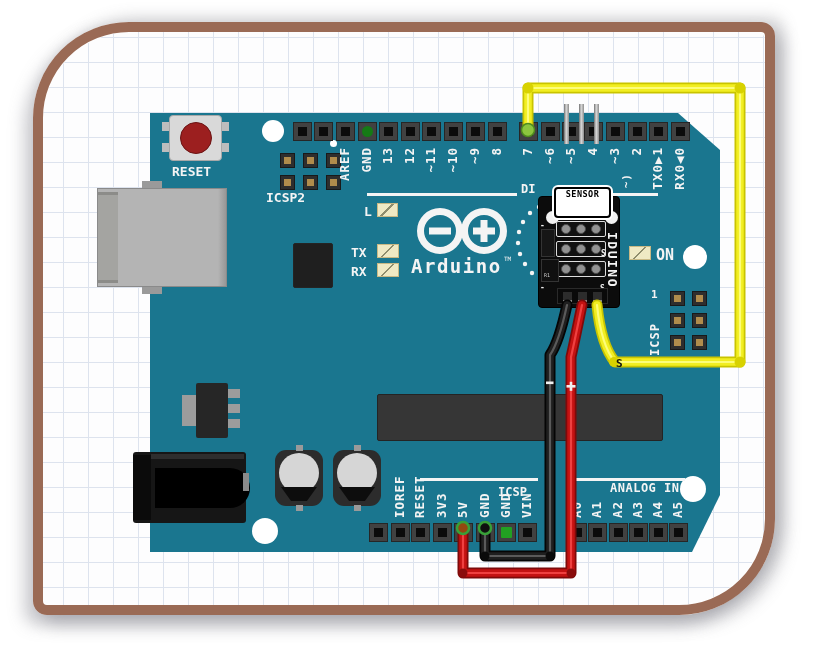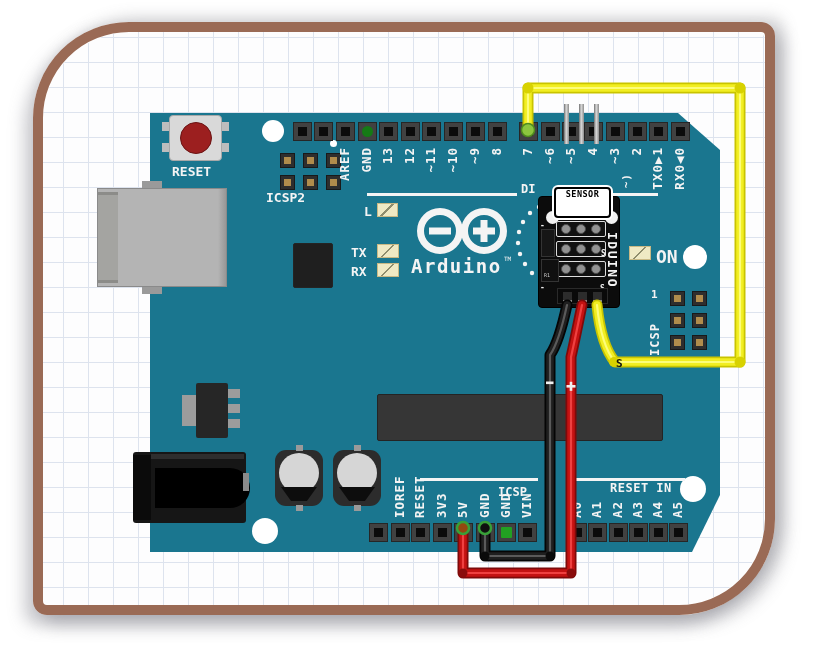--- a/index.html
+++ b/index.html
@@ -105,21 +105,21 @@
 
   <div class="silk" style="left:266px;top:190px;font-size:13px;">ICSP2</div>
 
   <div class="led" style="left:377px;top:203px;width:21px;height:14px;"></div>
   <div class="silk" style="left:364px;top:204px;font-size:13px;">L</div>
   <div class="led" style="left:377px;top:244px;width:22px;height:14px;"></div>
   <div class="silk" style="left:351px;top:245px;font-size:13px;">TX</div>
   <div class="led" style="left:377px;top:263px;width:22px;height:14px;"></div>
   <div class="silk" style="left:351px;top:264px;font-size:13px;">RX</div>
   <div class="led" style="left:629px;top:246px;width:22px;height:14px;"></div>
-  <div class="silk" style="left:656px;top:246px;font-size:18px;">ON</div>
+  <div class="silk" style="left:656px;top:246px;font-size:15px;">ON</div>
 
   <div class="chip" style="left:293px;top:243px;width:40px;height:45px;background:#1f1f1f;"></div>
 
   <div class="chip" style="left:377px;top:394px;width:286px;height:47px;"></div>
 
   <div class="abs" style="left:182px;top:395px;width:15px;height:31px;background:#9c9c9c;z-index:8;"></div>
   <div class="abs" style="left:227px;top:389px;width:13px;height:9px;background:#9c9c9c;z-index:8;"></div>
   <div class="abs" style="left:227px;top:404px;width:13px;height:9px;background:#9c9c9c;z-index:8;"></div>
   <div class="abs" style="left:227px;top:419px;width:13px;height:9px;background:#9c9c9c;z-index:8;"></div>
   <div class="abs" style="left:196px;top:383px;width:32px;height:55px;background:#262626;border-radius:2px;z-index:9;"></div>
@@ -140,21 +140,21 @@
       <div class="tab" style="bottom:-5px;"></div>
     </div>
 
   <div class="sline" style="left:367px;top:193px;width:150px;"></div>
   <div class="sline" style="left:610px;top:193px;width:48px;"></div>
   <div class="silk" style="left:521px;top:182px;font-size:12px;">DI</div>
   <div class="vlabel vtop" style="left:621px;top:173px;font-size:11px;">~)</div>
   <div class="sline" style="left:420px;top:478px;width:118px;"></div>
   <div class="silk" style="left:498px;top:485px;font-size:12px;">ICSP</div>
   <div class="sline" style="left:567px;top:478px;width:118px;"></div>
-  <div class="silk" style="left:610px;top:481px;font-size:12px;letter-spacing:.5px;">RESET IN</div>
+  <div class="silk" style="left:610px;top:481px;font-size:12px;letter-spacing:.5px;">ANALOG IN</div>
 
   <div class="silk" style="left:651px;top:288px;font-size:11px;">1</div>
   <div class="vlabel vbot" style="left:650px;top:356px;font-size:12px;">ICSP</div>
 
   <svg width="814" height="650">
     <g>
       <circle cx="440" cy="231" r="19.5" fill="none" stroke="#f4f4f4" stroke-width="7"></circle>
       <circle cx="484" cy="231" r="19.5" fill="none" stroke="#f4f4f4" stroke-width="7"></circle>
       <rect x="429" y="227.5" width="22" height="7" fill="#f4f4f4"></rect>
       <rect x="473" y="227.5" width="22" height="7" fill="#f4f4f4"></rect>

